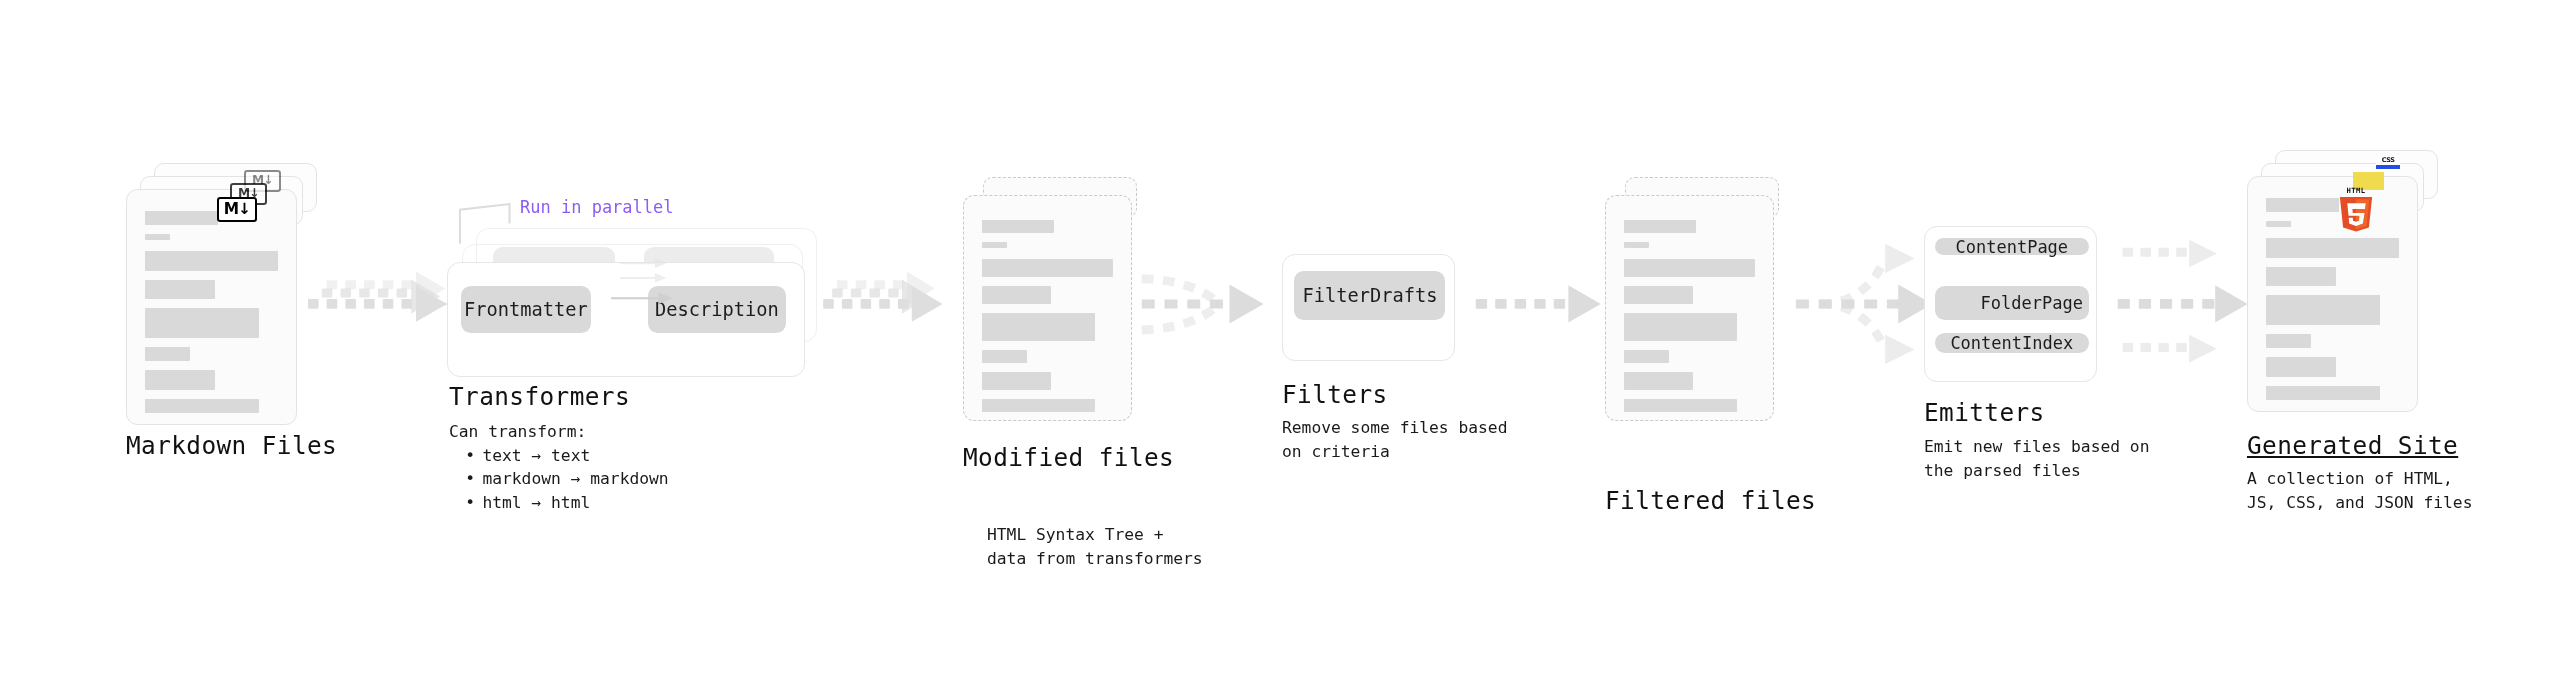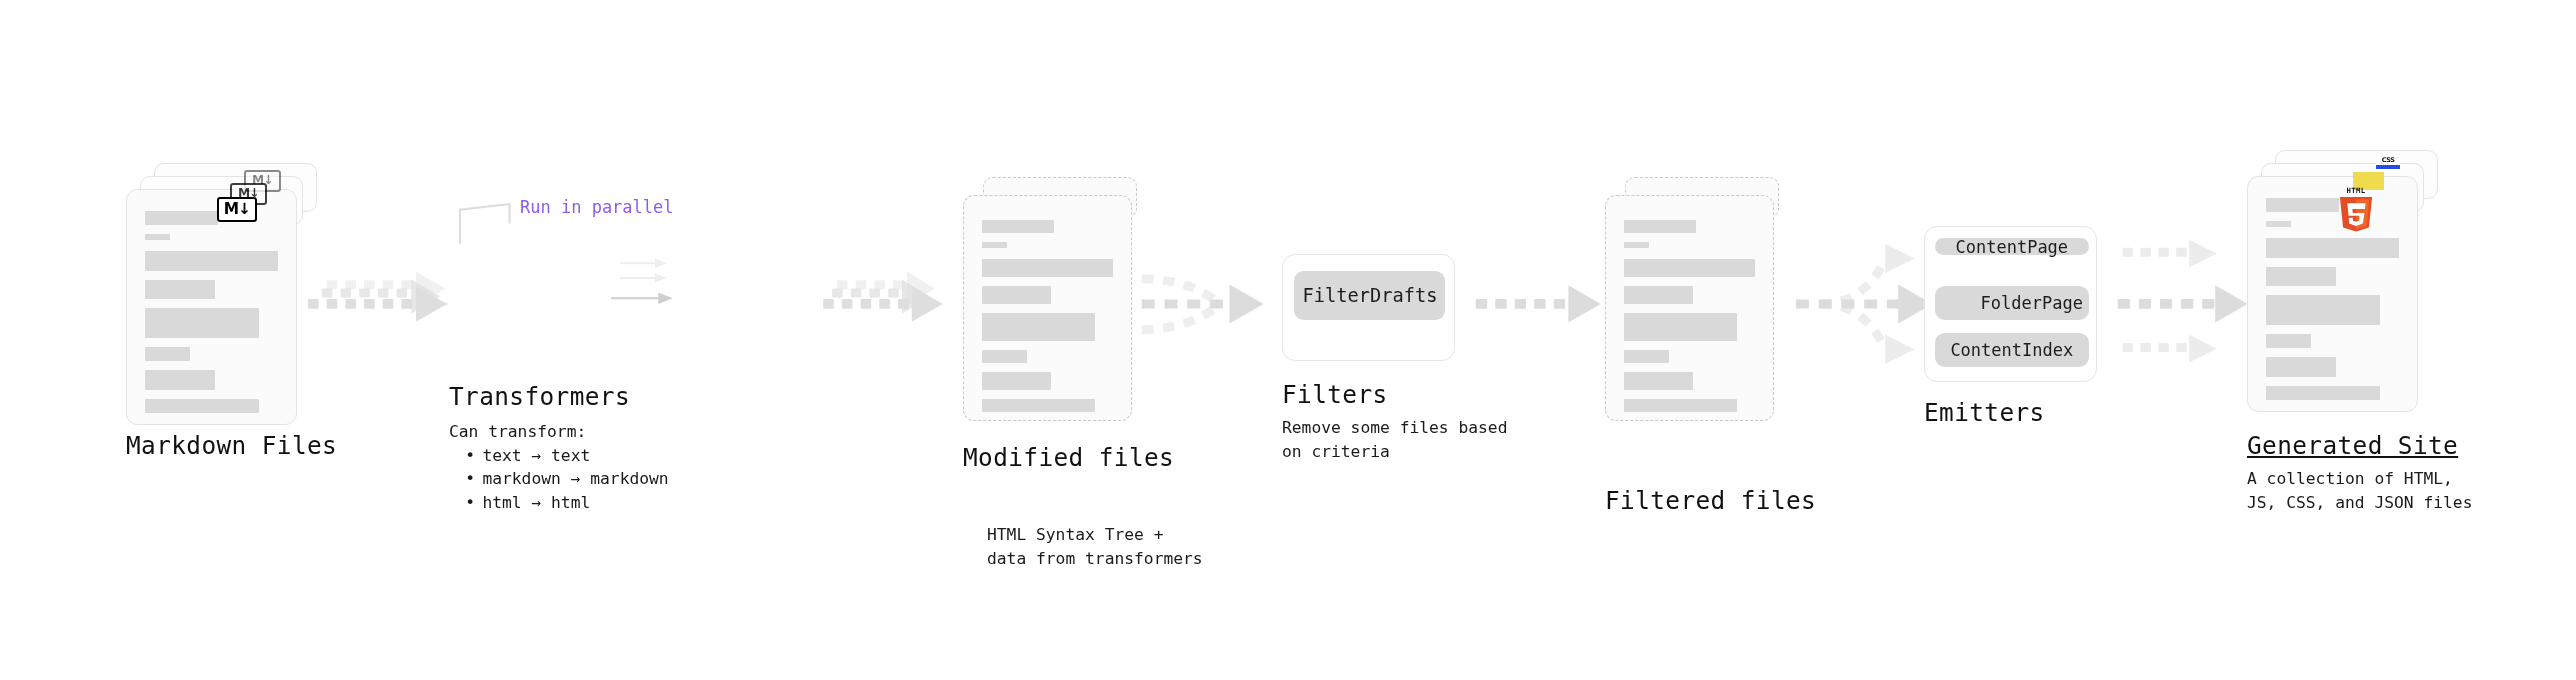--- a/index.html
+++ b/index.html
@@ -139,20 +139,37 @@
         <polygon points="512,352 550,374 512,396"></polygon>
       </g>
     </g>
   </svg>
 
   <svg class="ovl" width="2576" height="681" viewBox="0 0 3170 838">
     <path d="M566 300 L566 258 L627 251 L627 275" fill="none" stroke="#dcdcdc" stroke-width="2.5"></path>
   </svg>
   <div class="paralabel" style="left:520px;top:197px;">Run in parallel</div>
 
+  <div class="stack" style="left:447px;top:228px;width:382px;height:163px;">
+
+    <div class="panel ghostpanel" style="left:29px;top:0px;width:341px;height:114px;">
+      <div class="pill ghostpill" style="left:16.3px;top:18px;width:122px;height:41px;">F</div>
+      <div class="pill ghostpill" style="left:167px;top:18px;width:130px;height:41px;">D</div>
+    </div>
+
+    <div class="panel ghostpanel" style="left:14.6px;top:16.3px;width:341px;height:114px;">
+      <div class="pill ghostpill2" style="left:16.3px;top:18px;width:122px;height:41px;">F</div>
+      <div class="pill ghostpill2" style="left:167px;top:18px;width:130px;height:41px;">D</div>
+    </div>
+
+    <div class="panel" style="left:0px;top:34px;width:358px;height:115px;">
+      <div class="pill" style="left:13px;top:23px;width:130px;height:47px;">Frontmatter</div>
+      <div class="pill" style="left:200px;top:23px;width:138px;height:47px;">Description</div>
+    </div>
+  </div>
 
   <svg class="ovl" width="2576" height="681" viewBox="0 0 3170 838">
     <g stroke="#e3e3e3" stroke-width="2.5" fill="none" opacity=".6">
       <line x1="763" y1="324" x2="808" y2="324"></line>
         <polygon points="806,318 820,324 806,330" fill="#e3e3a3" stroke="none" style="fill:#e3e3e3"></polygon>
       <line x1="763" y1="342" x2="808" y2="342"></line>
         <polygon points="806,336 820,342 806,348" stroke="none" style="fill:#e3e3e3"></polygon>
     </g>
     <g stroke="#cfcfcf" stroke-width="2.5" fill="none">
       <line x1="752" y1="367" x2="812" y2="367"></line>
@@ -272,23 +289,25 @@
       <path d="M2210 374 L2340 374" stroke="#dcdcdc" stroke-dasharray="16 12"></path>
     </g>
     <polygon points="2320,300 2356,318 2320,336" fill="#ececec"></polygon>
     <polygon points="2320,412 2356,430 2320,448" fill="#ececec"></polygon>
     <polygon points="2336,350 2378,374 2336,398" fill="#dcdcdc"></polygon>
   </svg>
 
   <div class="panel" style="left:1924px;top:226px;width:173px;height:156px;">
     <div class="pill" style="left:9.8px;top:11.4px;width:154px;height:17px;font-size:17px;">ContentPage</div>
     <div class="pill" style="left:9.8px;top:59px;width:154px;height:34px;font-size:17px;padding-left:40px;">FolderPage</div>
-    <div class="pill" style="left:9.8px;top:106px;width:154px;height:34px;font-size:17px;">ContentIndex</div>
+    <div class="pill" style="left:9.8px;top:106px;width:154px;height:20px;font-size:17px;">ContentIndex</div>
   </div>
   <div class="caption" style="left:1924px;top:398px;">Emitters</div>
+  <div class="subtext" style="left:1924px;top:435px;">Emit new files based on
+the parsed files</div>
 
   <svg class="ovl" width="2576" height="681" viewBox="0 0 3170 838">
     <g fill="#ececec">
       <rect x="2612" y="305" width="13" height="11" rx="1"></rect>
       <rect x="2634" y="305" width="13" height="11" rx="1"></rect>
       <rect x="2656" y="305" width="13" height="11" rx="1"></rect>
       <rect x="2678" y="305" width="13" height="11" rx="1"></rect>
       <polygon points="2694,295 2728,312 2694,329"></polygon>
     </g>
     <g fill="#ececec">

